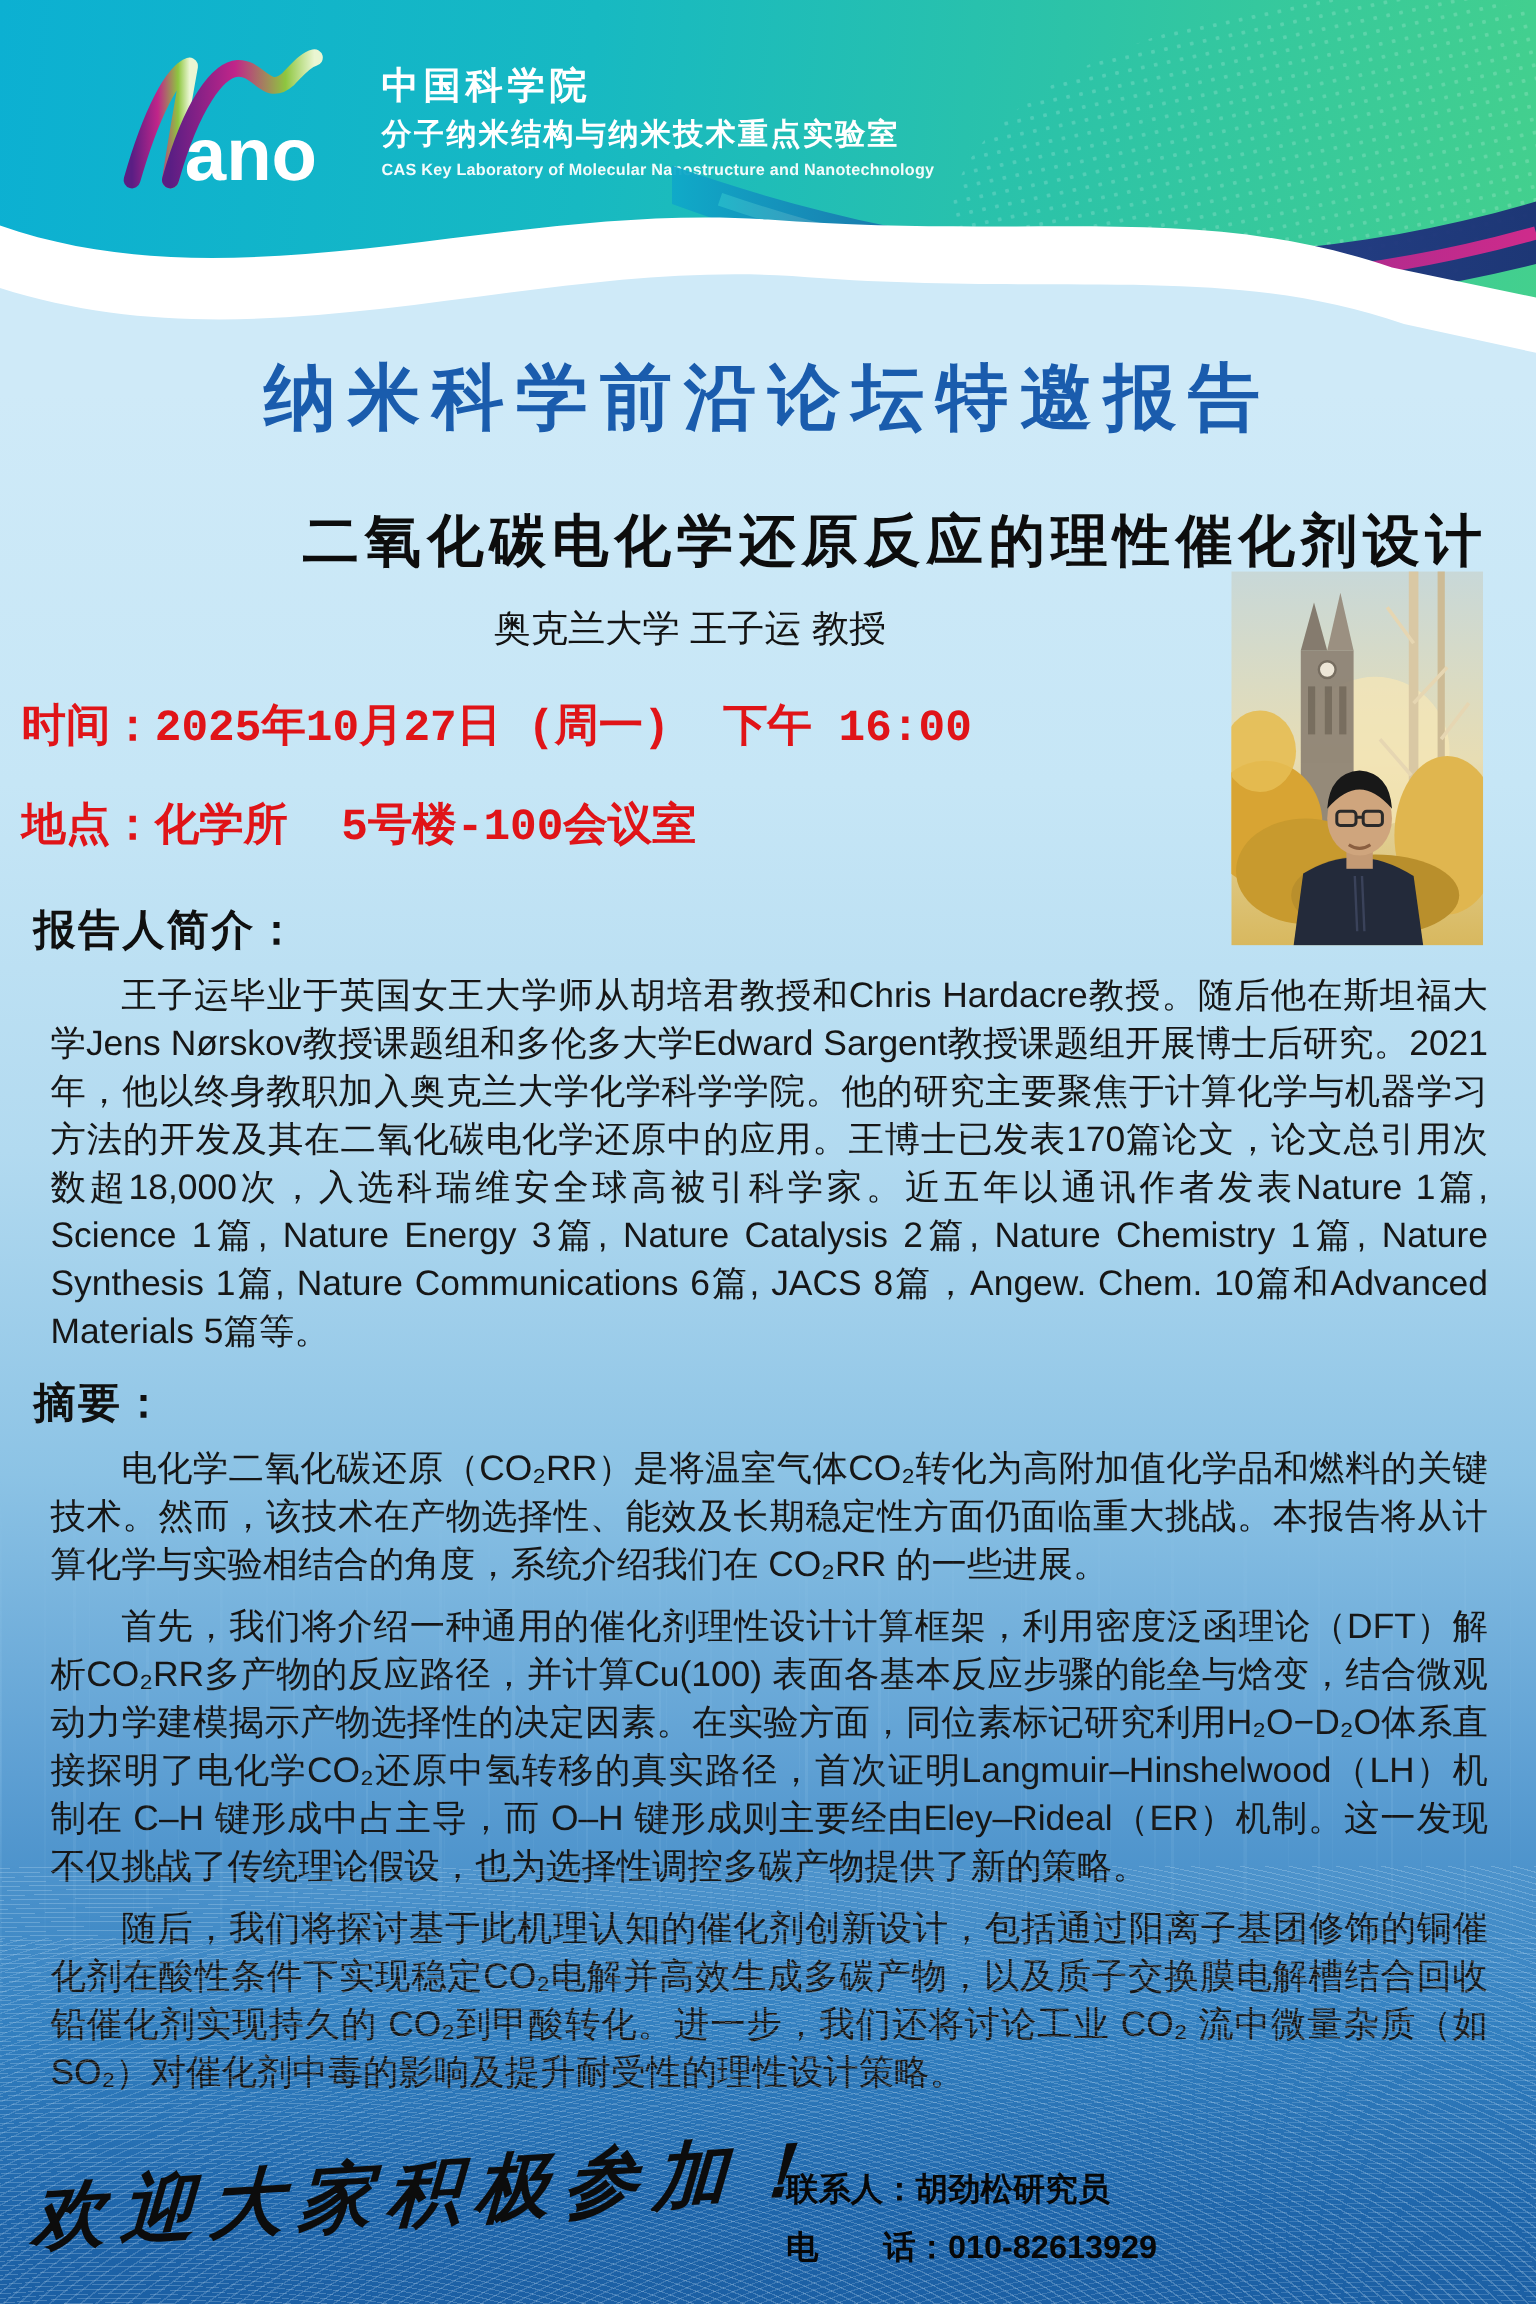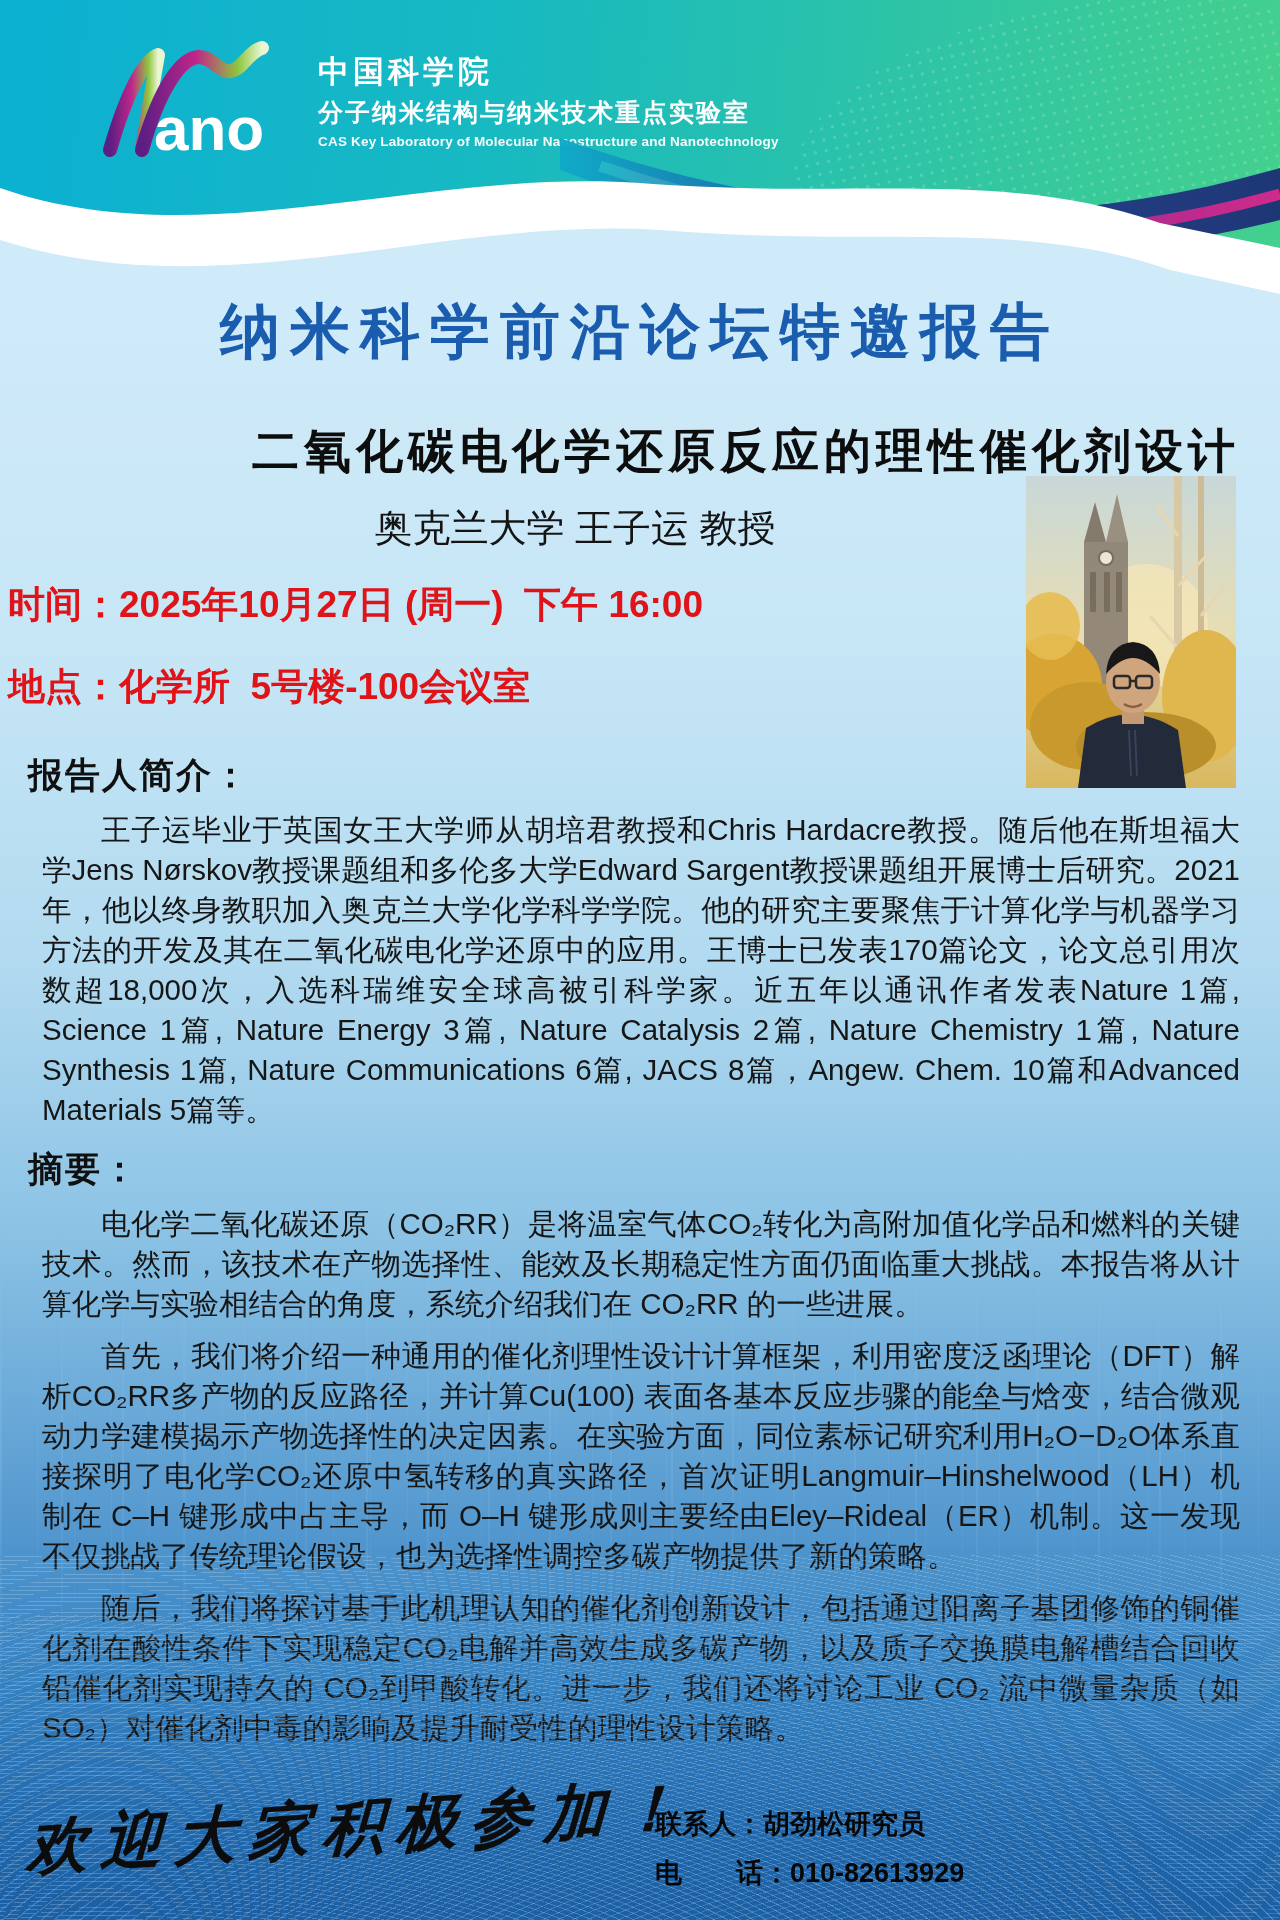--- a/index.html
+++ b/index.html
@@ -20,22 +20,22 @@
   .org .l1{font-size:31px;font-weight:bold;letter-spacing:4px;line-height:40px;}
   .org .l2{font-size:25px;font-weight:bold;letter-spacing:2px;line-height:40px;}
   .org .l3{font-size:13.5px;font-weight:bold;letter-spacing:.2px;line-height:20px;opacity:.95;}
   .wave-svg{position:absolute;left:0;top:128px;width:1280px;height:202px;}
   
   .banner-title{position:absolute;left:0;top:292px;width:1280px;text-align:center;
     font-size:60px;font-weight:800;letter-spacing:10px;color:#1a5cad;}
   .talk-title{position:absolute;left:0;top:420px;width:1240px;text-align:right;
     font-size:47px;font-weight:800;letter-spacing:5px;color:#0d0d0d;}
   .speaker{position:absolute;left:0;top:503px;width:1150px;text-align:center;
-    font-size:38px;color:#141414;}
-  .sched{position:absolute;left:8px;color:#e01418;font-weight:800;font-size:37px;white-space:pre-wrap;}
+    font-size:31px;color:#141414;}
+  .sched{position:absolute;left:18px;color:#e01418;font-weight:800;font-size:37px;white-space:pre-wrap;font-family:Liberation Mono, monospace;}
   .sched.time{top:580px;}
   .sched.venue{top:662px;}
   
   .photo{position:absolute;left:1026px;top:476px;width:210px;height:312px;overflow:hidden;}
   .photo svg{display:block;width:100%;height:100%;}
   
   .sec-head{position:absolute;left:28px;font-size:35px;font-weight:800;color:#101010;letter-spacing:2px;}
   .bio-head{top:752px;}
   .abs-head{top:1146px;}
   .bodytext{position:absolute;left:30px;width:1222px;color:#161616;

